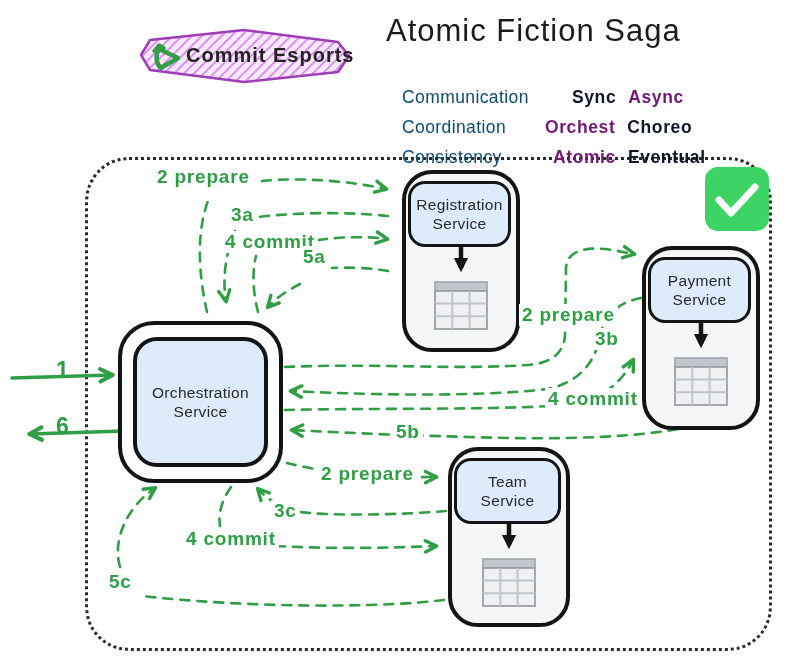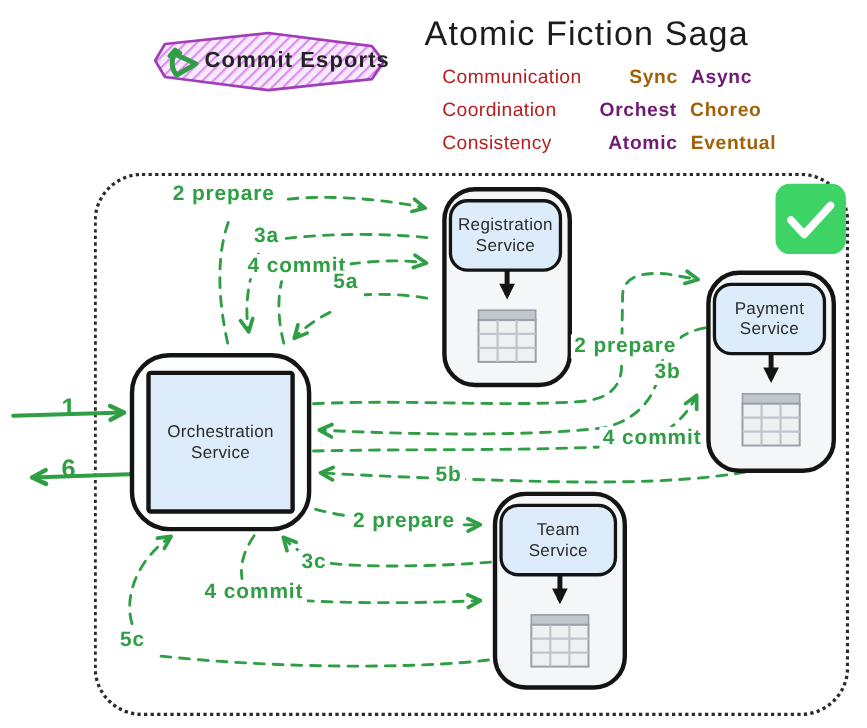--- a/index.html
+++ b/index.html
@@ -7,36 +7,36 @@
     position:relative;width:788px;height:662px;overflow:hidden;background:#ffffff;
     font-family:"Liberation Sans","DejaVu Sans",sans-serif;color:#1f1f1f;
   }
   .abs{position:absolute;}
   
   .logo-badge{left:140px;top:27px;width:212px;height:58px;}
   .logo-text{left:186px;top:44px;font-size:20px;font-weight:600;letter-spacing:1px;color:#232323;white-space:nowrap;}
   .page-title{left:386px;top:13px;font-size:31px;font-weight:500;letter-spacing:1px;color:#1c1c1c;white-space:nowrap;}
   .legend{left:402px;top:59px;width:360px;}
   .legend-row{display:flex;align-items:baseline;height:30px;font-size:17.5px;letter-spacing:.4px;}
-  .legend-label{width:140px;color:#b91c1c;}
+  .legend-label{width:140px;color:#0c4a6e;}
   .opt{margin-right:12px;font-weight:700;letter-spacing:.6px;white-space:nowrap;}
   .opt.on{color:#701a75;}
-  .opt.off{color:#a16207;}
+  .opt.off{color:#0f172a;margin-top:28px;}
   
   .container{left:85px;top:157px;width:687px;height:494px;border:3.5px dotted #2b2b2b;border-radius:44px;box-sizing:border-box;}
   
   .service{box-sizing:border-box;border:4.5px solid #141414;border-radius:30px;background:#f5f6f7;}
   .service .inner{
     position:absolute;left:2px;right:5px;top:7px;height:60px;
     border:3.5px solid #141414;border-radius:17px;background:#ddecfa;
     display:flex;align-items:center;justify-content:center;text-align:center;
     font-size:15.5px;line-height:1.25;color:#2a2a2a;padding:0 4px;letter-spacing:.3px;
   }
   .svc-orch{left:118px;top:321px;width:165px;height:162px;background:#fcfdfd;border-radius:36px;}
-  .svc-orch .inner{left:11px;right:11px;top:12px;height:auto;bottom:12px;border-radius:4px;border-width:4px;font-size:15.5px;}
+  .svc-orch .inner{left:11px;right:11px;top:12px;height:auto;bottom:12px;border-radius:24px;border-width:4px;font-size:15.5px;}
   .svc-reg{left:402px;top:170px;width:118px;height:182px;}
   .svc-pay{left:642px;top:246px;width:118px;height:184px;}
   .svc-team{left:448px;top:447px;width:122px;height:180px;}
   .db{position:absolute;left:50%;transform:translateX(-50%);top:70px;}
   
   .check{left:705px;top:167px;width:64px;height:64px;background:#3dd365;border-radius:13px;display:flex;align-items:center;justify-content:center;}
   
   .flabel{font-size:19px;font-weight:600;color:#2f9e44;letter-spacing:.8px;white-space:nowrap;background:#ffffff;padding:0 3px;line-height:1.15;}
   .fnum{font-size:23px;font-weight:700;color:#2f9e44;background:transparent;padding:0;}
   .overlay{left:0;top:0;pointer-events:none;}

